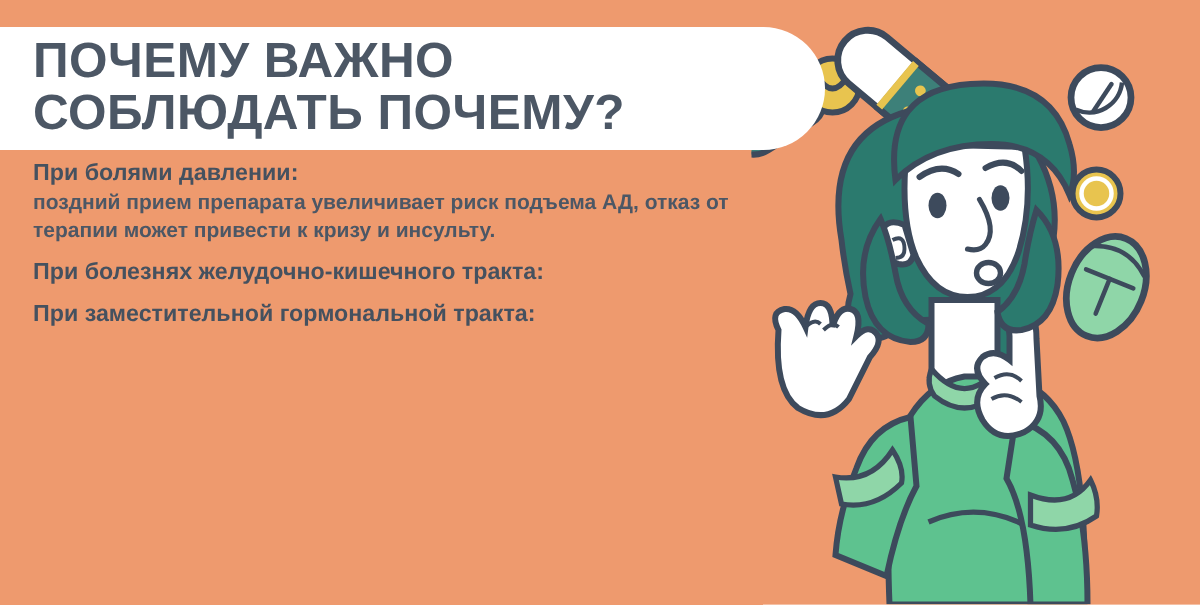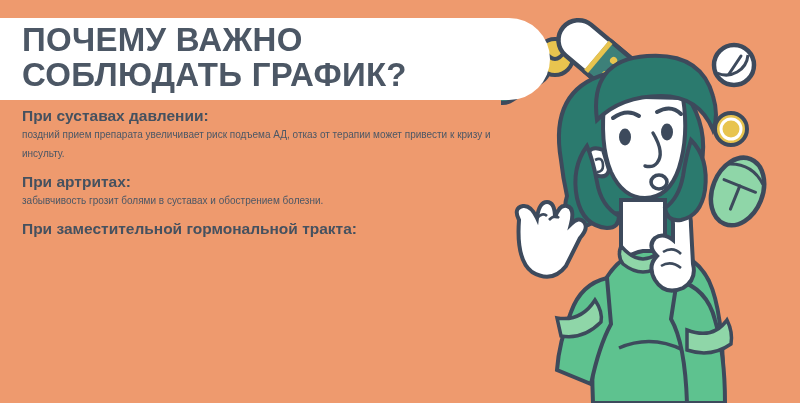--- a/index.html
+++ b/index.html
@@ -70,23 +70,23 @@
 
   .block-heading {
     font-size: 15.5px;
     line-height: 19px;
     font-weight: bold;
     color: #45515f;
     font-family: "Liberation Sans", sans-serif;
   }
 
   .block-body {
-    font-size: 10px;
+    font-size: 14px;
     line-height: 19px;
-    font-weight: normal;
+    font-weight: bold;
     color: #4c5765;
     font-family: "Liberation Sans", sans-serif;
   }
 
   
   #illustration {
     position: absolute;
     right: 0;
     top: 0;
     width: 320px;
@@ -265,37 +265,34 @@
                    q-4 -22 -10 -36 z" fill="#2b7a6e" stroke="#3d4a5c" stroke-width="4"></path>
         </g>
       </g>
     </svg>
   </div>
 
   <div id="title-panel"></div>
 
   <div id="title-block">
     <div class="title-line">ПОЧЕМУ ВАЖНО</div>
-    <div class="title-line">СОБЛЮДАТЬ ГРАФИК?</div>
+    <div class="title-line">СОБЛЮДАТЬ ПОЧЕМУ?</div>
   </div>
 
   <div id="body-text">
 
     <div class="block">
-      <div class="block-heading">При суставах давлении:</div>
+      <div class="block-heading">При болями давлении:</div>
       <div class="block-body">поздний прием препарата увеличивает риск подъема АД, отказ от терапии может привести к кризу и инсульту.</div>
     </div>
 
     <div class="block">
+      <div class="block-heading">При болезнях желудочно-кишечного тракта:</div>
     </div>
 
-    <div class="block">
-      <div class="block-heading">При артритах:</div>
-      <div class="block-body">забывчивость грозит болями в суставах и обострением болезни.</div>
-    </div>
 
     <div class="block">
       <div class="block-heading">При заместительной гормональной тракта:</div>
     </div>
 
   </div>
 
 </div>
 
 </body></html>

